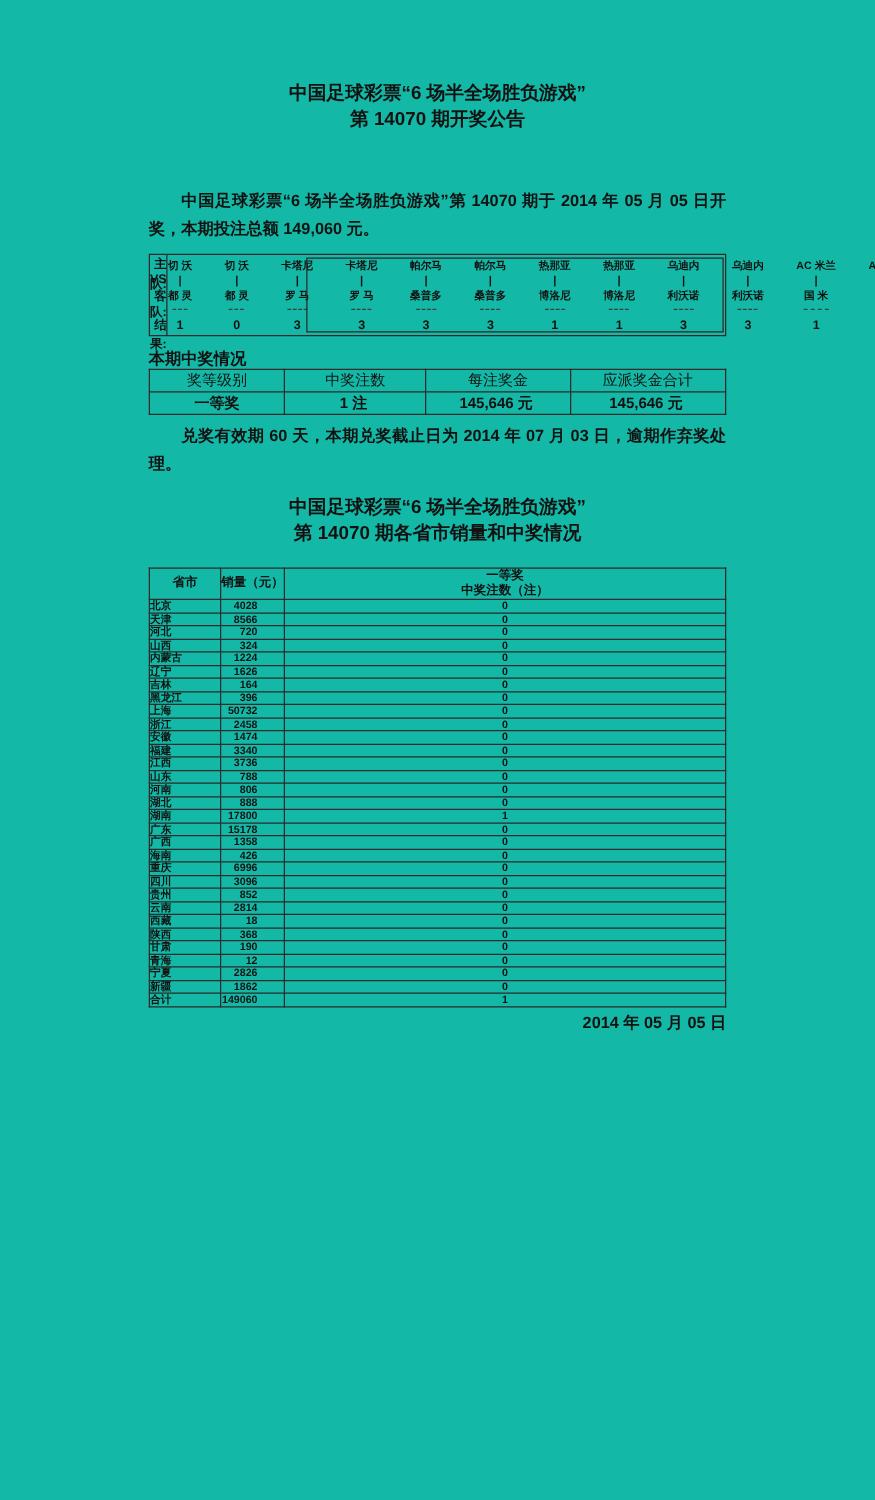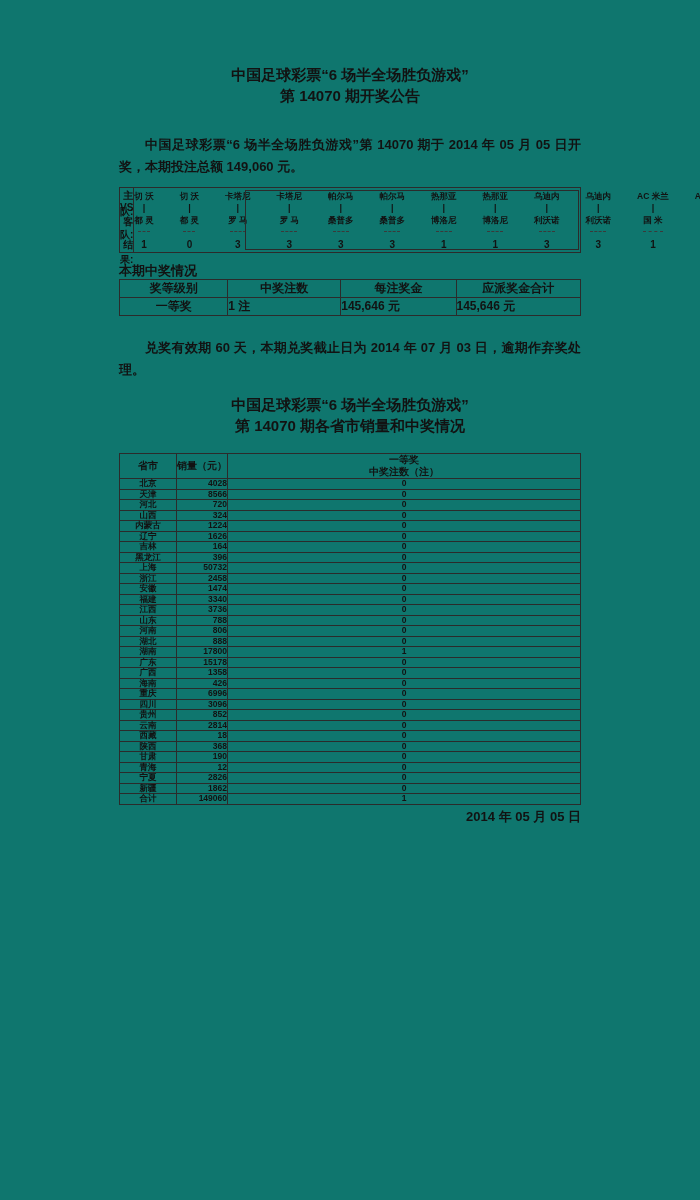--- a/index.html
+++ b/index.html
@@ -1,30 +1,30 @@
 <!DOCTYPE html>
 <html><head>
 <meta charset="utf-8">
 <style>
   * { margin:0; padding:0; box-sizing:border-box; }
   html,body { background:#ffffff; }
   .page {
-    position:relative; width:700px; height:1200px; background:#0f766e;
+    position:relative; width:700px; height:1200px; background:#14b8a6;
     margin:0 auto; overflow:hidden; color:#121212;
     font-family:"Liberation Sans","DejaVu Sans",sans-serif; font-weight:bold;
   }
   .doc { position:absolute; left:119px; top:0; width:462px; }
 
   .doc-title { text-align:center; font-size:15px; line-height:21px; }
   .doc-title.first { margin-top:64px; }
   .doc-title.second { margin-top:13px; }
 
   .para { font-size:13px; line-height:22px; text-indent:2em; text-align:justify; }
-  .intro { margin-top:28px; }
-  .redeem { margin-top:21px; }
+  .intro { margin-top:44px; }
+  .redeem { margin-top:6px; }
 
   
   .match-table { position:relative; margin-top:9px; height:66px; border:1px solid #2b2b2b; display:flex; }
   .match-labels { width:94px; border-right:1px solid #2b2b2b; font-size:10px; text-align:right; }
   .match-labels .lbl-home   { height:14px; line-height:16px; }
   .match-labels .lbl-vs     { height:13px; line-height:12px; }
   .match-labels .lbl-away   { height:14px; line-height:13px; }
   .match-labels .lbl-spacer { height:8px; }
   .match-labels .lbl-result { height:15px; line-height:15px; }
   .match-cols { flex:1; display:flex;gap:26px; }
@@ -33,33 +33,33 @@
   .m-vs     { height:13px; line-height:12px; font-size:9px; }
   .m-away   { height:14px; line-height:13px; font-size:8.5px; white-space:nowrap; }
   .m-dash   { height:8px; width:62%; border-top:1px dashed #3a3a3a; margin-top:4px; }
   .m-result { height:15px; line-height:14px; font-size:10px; }
   .match-inner-box { position:absolute; top:2px; bottom:2px; left:125px; right:1px; border:1px solid #2b2b2b; pointer-events:none; }
 
   
   .prize-title { margin-top:9px; text-align:left; font-size:13px; line-height:17px; }
   table.prize { width:100%; border-collapse:collapse; table-layout:fixed; }
   table.prize th, table.prize td { border:1px solid #2b2b2b; height:16px; font-size:12px; }
-  table.prize th { text-align:center; font-weight:bold; }
+  table.prize th { text-align:center; font-weight:normal; }
   table.prize col.c1 { width:23.5%; } table.prize col.c2 { width:24.5%; }
   table.prize col.c3 { width:25%; }  table.prize col.c4 { width:27%; }
   table.prize td.center { text-align:center; }
-  table.prize td.right  { text-align:left; padding-right:3px; }
+  table.prize td.right  { text-align:center; padding-right:3px; }
 
   
   table.provinces { margin-top:17px; width:100%; border-collapse:collapse; table-layout:fixed; }
   table.provinces col.cp { width:57px; } table.provinces col.cs { width:51px; }
   table.provinces th { border:1px solid #2b2b2b; font-size:10px; line-height:12px; vertical-align:middle; height:24px; padding:0; font-weight:bold; }
   table.provinces td { border:1px solid #2b2b2b; font-size:8.5px; height:9.5px; line-height:9.5px; padding:0; }
-  table.provinces td.col-prov  { text-align:center; }
-  table.provinces td.col-sales { text-align:right; padding-right:0; }
+  table.provinces td.col-prov  { }
+  table.provinces td.col-sales { text-align:right; padding-right:21px; }
   table.provinces td.col-count { text-align:center; }
 
   .date-line { margin-top:3px; text-align:right; font-size:13px; line-height:18px; }
 </style>
 </head>
 <body>
 
 <div class="page">
   <div class="doc">
 

